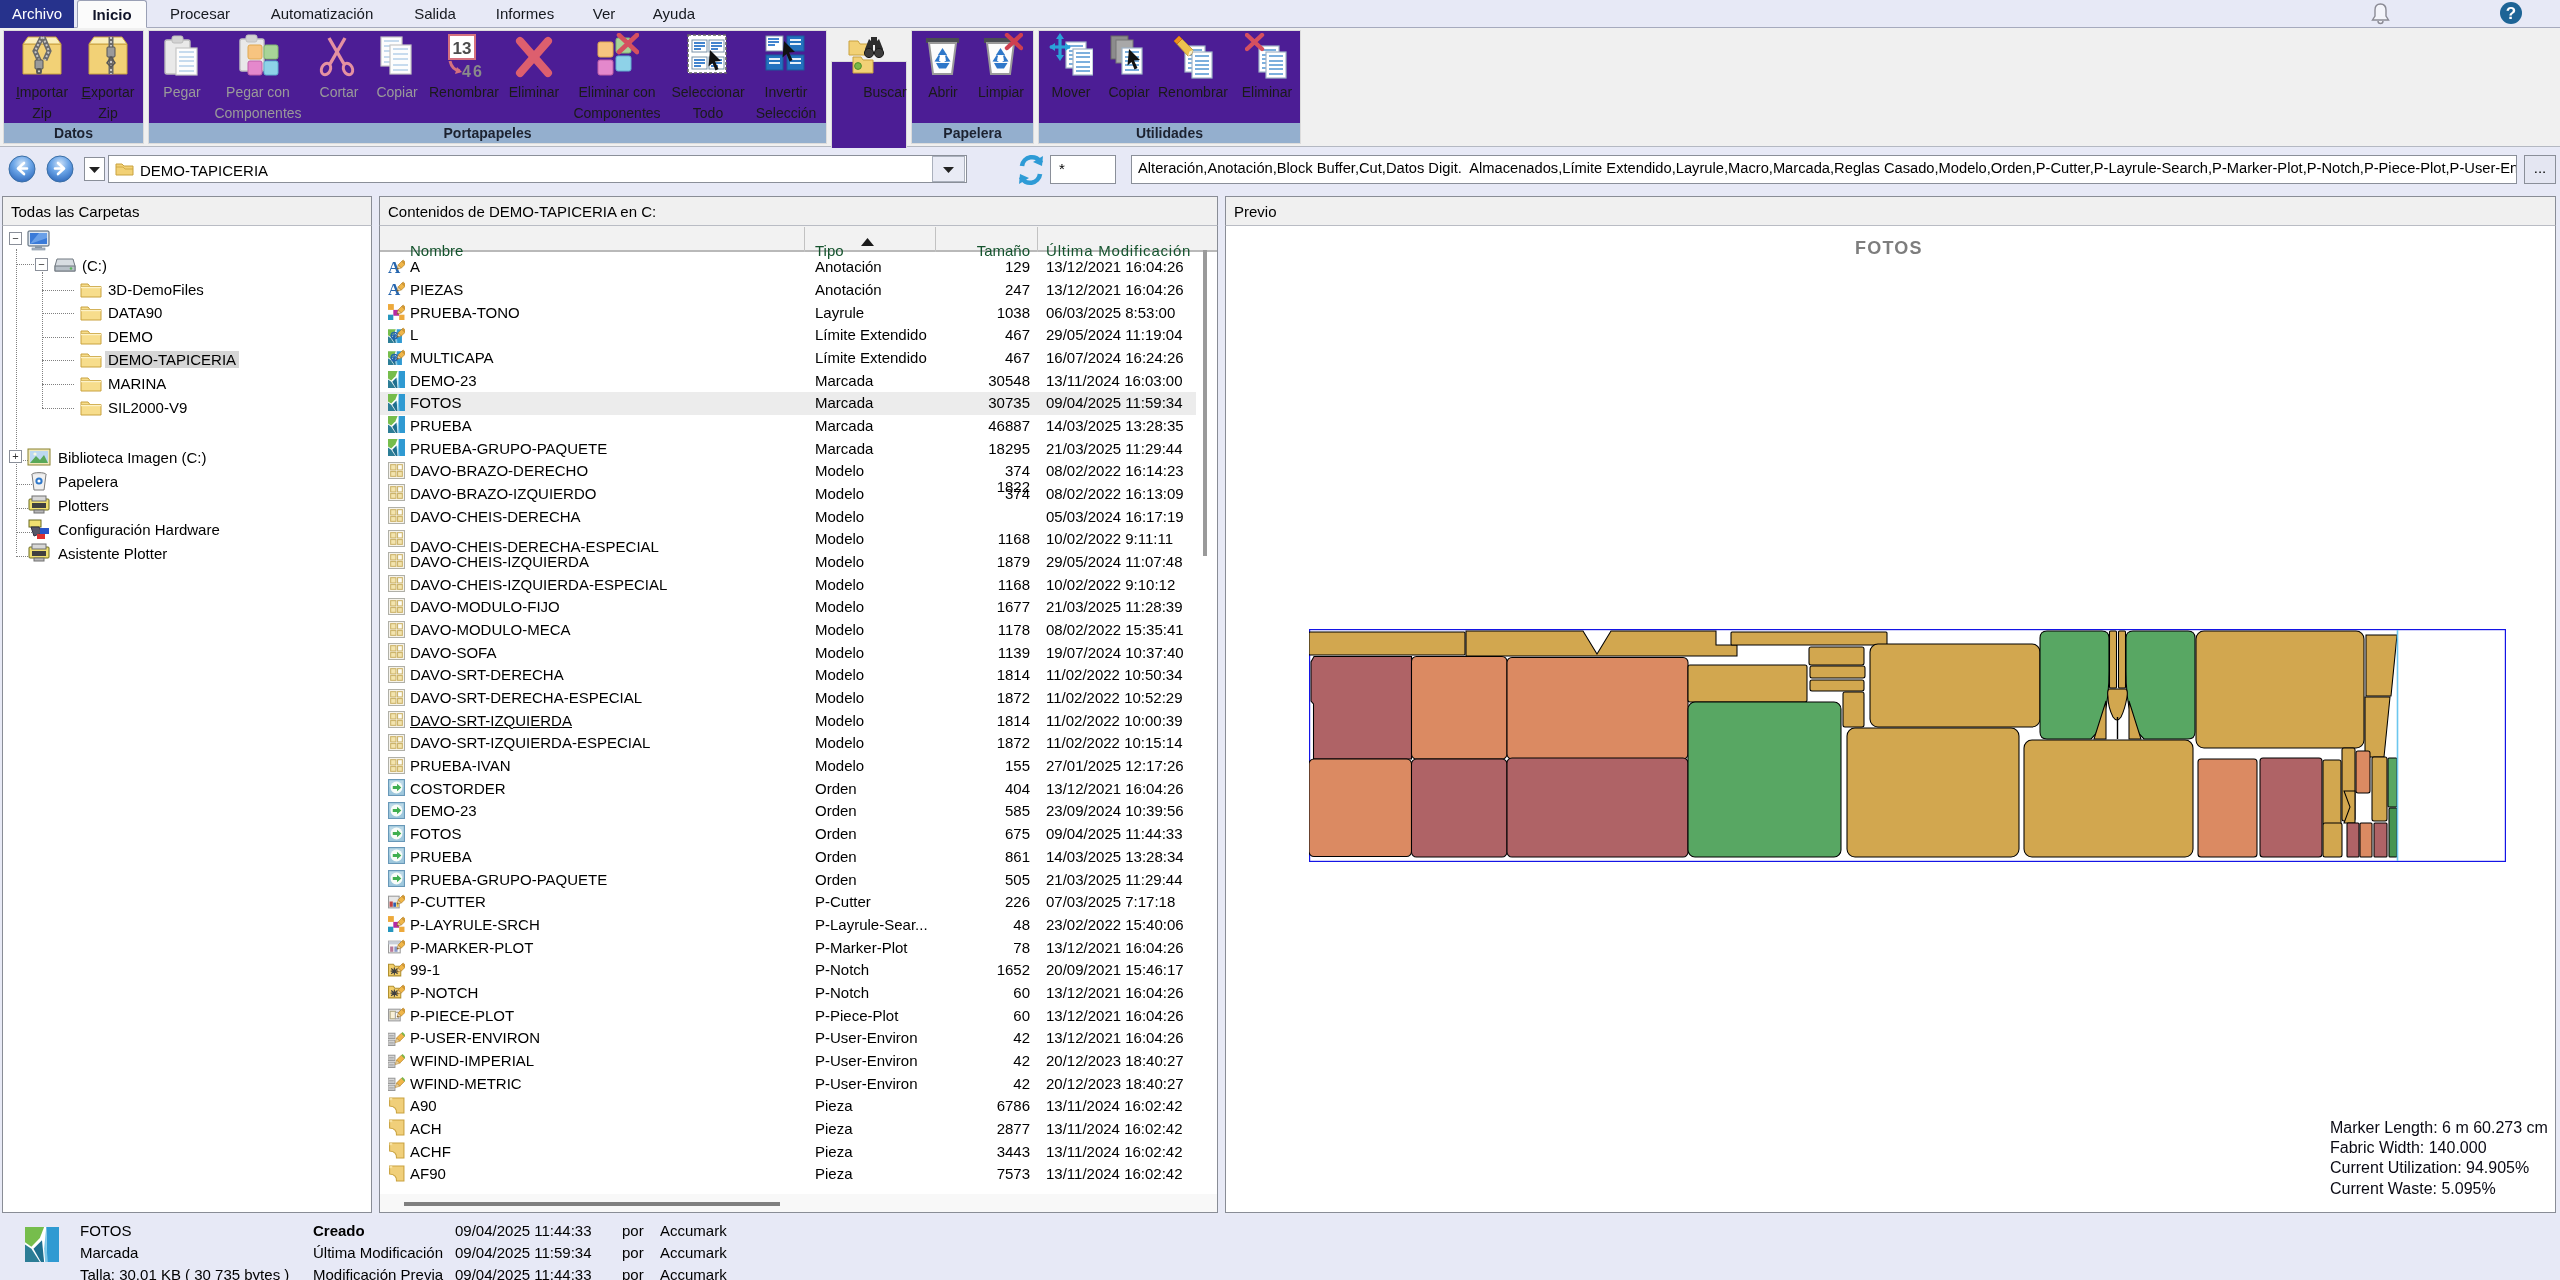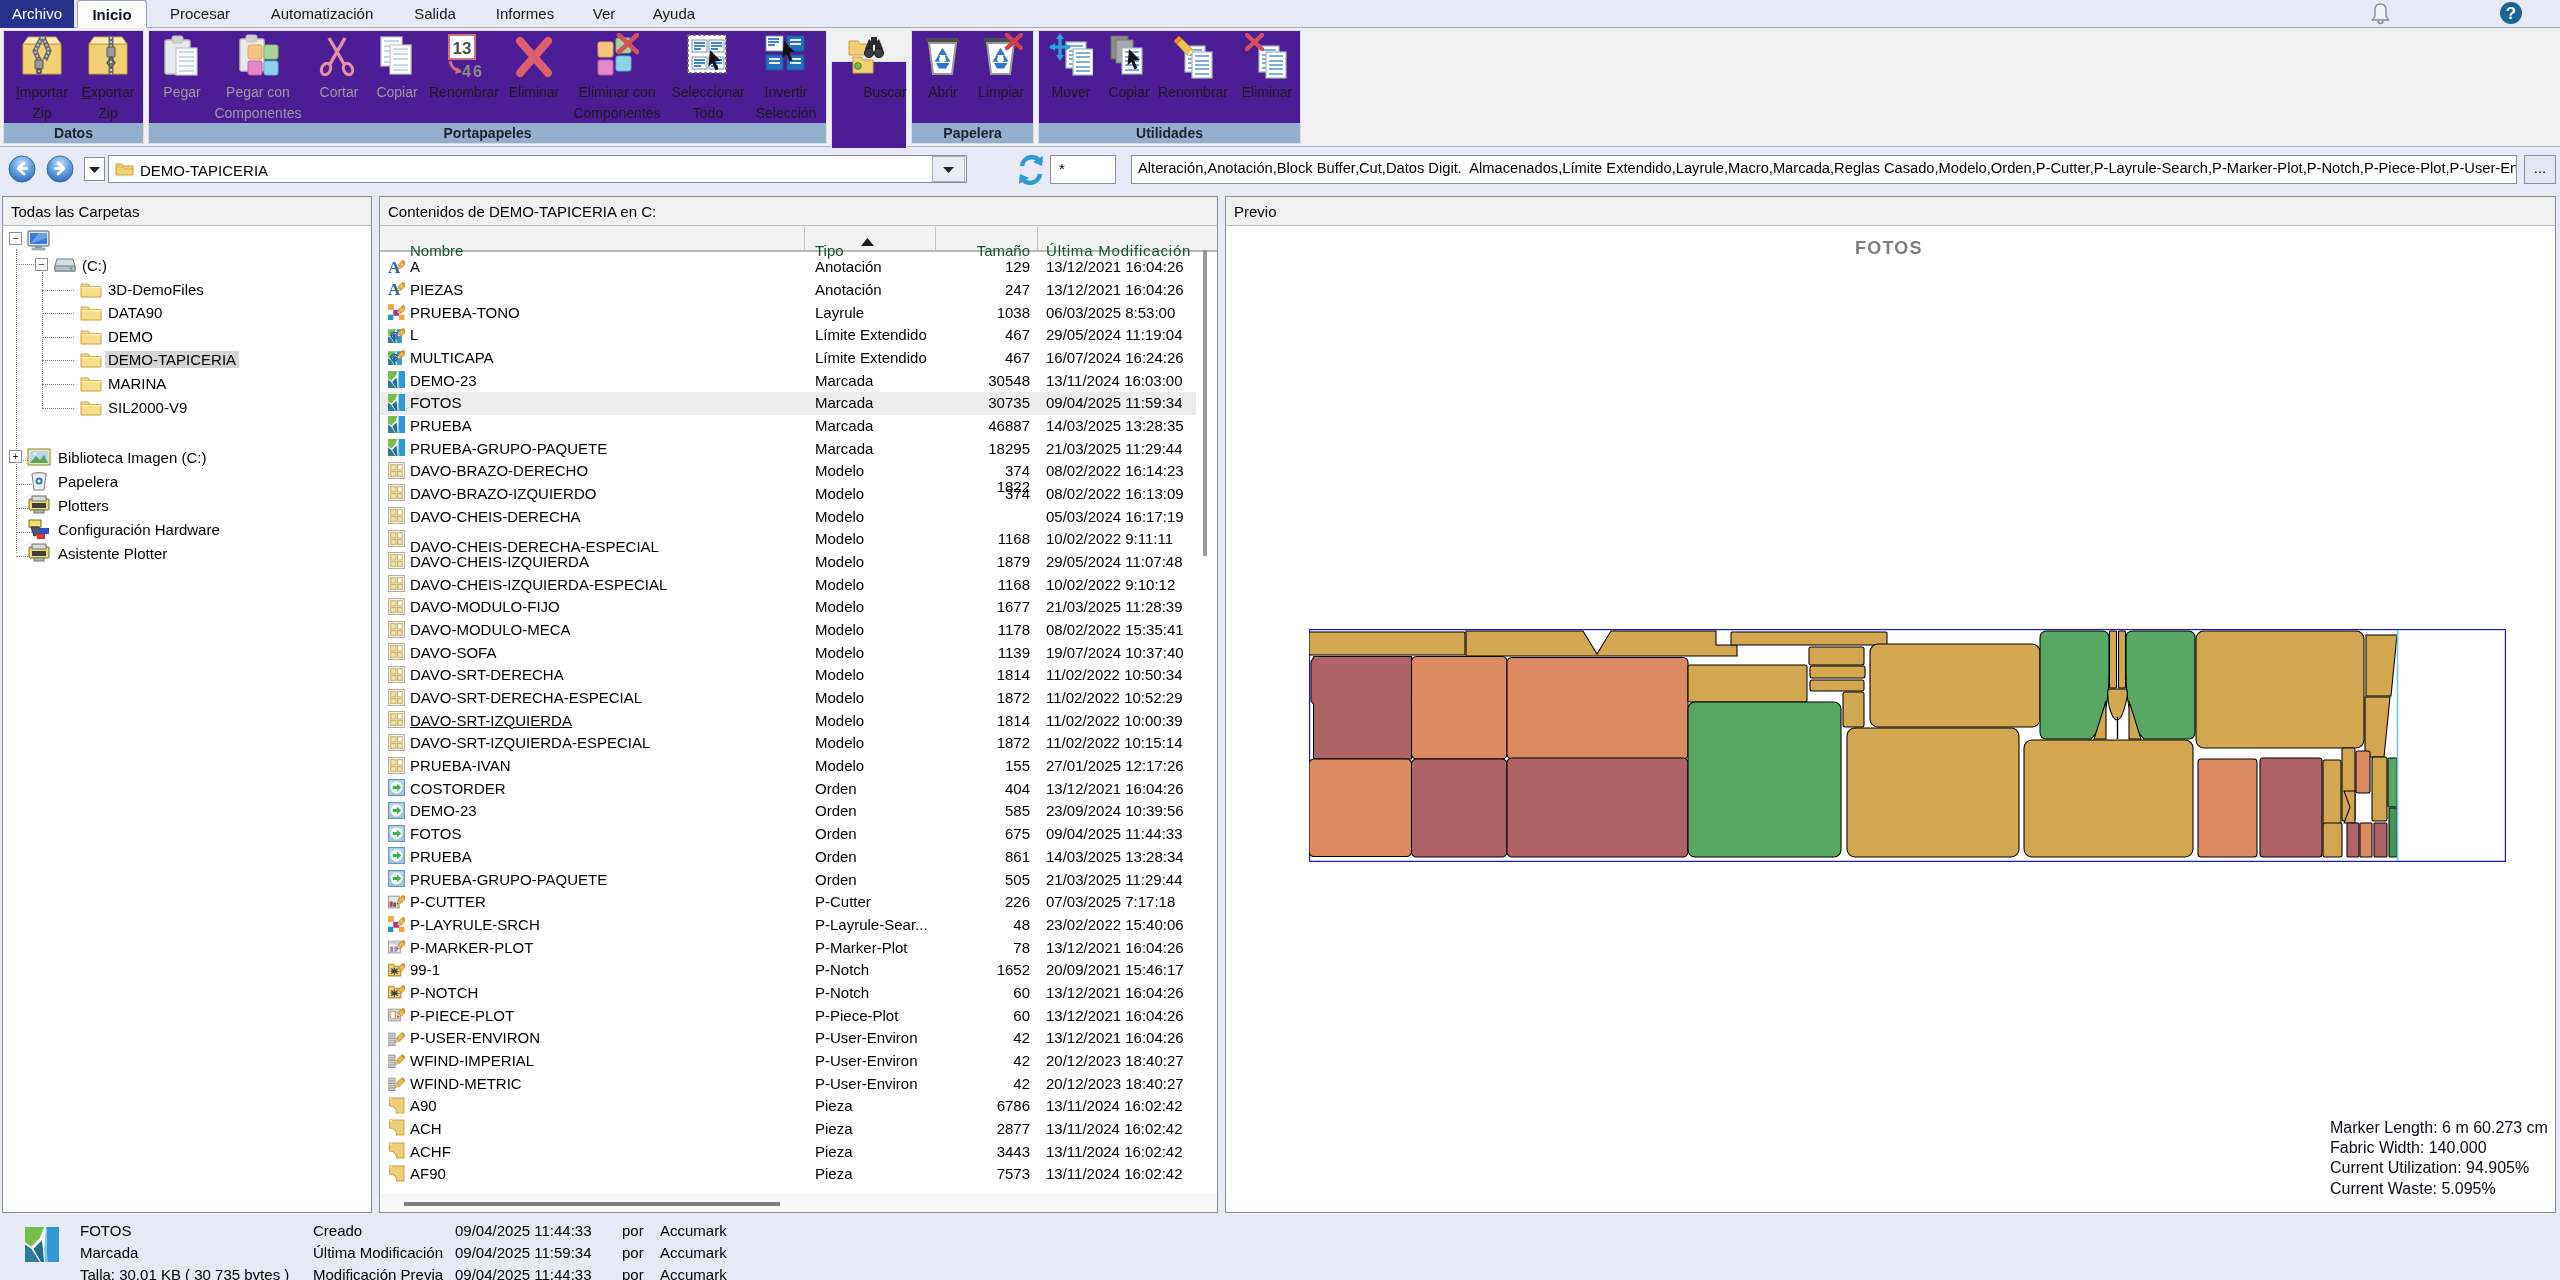--- a/index.html
+++ b/index.html
@@ -988,21 +988,21 @@
     <rect x="1063" y="128" width="15" height="64" rx="2" fill="#d2a74f" stroke="#000" stroke-width="1.05"></rect>
     <rect x="1079" y="129" width="9" height="49" rx="1" fill="#58a763" stroke="#000" stroke-width="1.05"></rect>
     <rect x="1080" y="179" width="8" height="49" rx="1" fill="#469552" stroke="#000" stroke-width="1.05"></rect>
     <line x1="1088.5" y1="1" x2="1088.5" y2="232" stroke="#6cc7ee" stroke-width="1.6"></line>
   </svg>
 <div class="abs" style="left:2330px;top:1118px;font-size:16px;color:#0a0a14;text-align:left;line-height:20.2px;">Marker Length: 6 m 60.273 cm<br>Fabric Width: 140.000<br>Current Utilization: 94.905%<br>Current Waste: 5.095%</div>
 <div id="statusbar" class="abs"></div>
 <div class="st" style="left:80px;top:1222px;">FOTOS</div>
 <div class="st" style="left:80px;top:1244px;">Marcada</div>
 <div class="st" style="left:80px;top:1266px;">Talla: 30.01 KB ( 30 735 bytes )</div>
-<div class="st" style="left:313px;top:1222px;">Creado</div>
+<div class="st" style="left:313px;top:1222px;font-weight:bold;">Creado</div>
 <div class="st" style="left:313px;top:1244px;">Última Modificación</div>
 <div class="st" style="left:313px;top:1266px;">Modificación Previa</div>
 <div class="st" style="left:455px;top:1222px;">09/04/2025 11:44:33</div>
 <div class="st" style="left:455px;top:1244px;">09/04/2025 11:59:34</div>
 <div class="st" style="left:455px;top:1266px;">09/04/2025 11:44:33</div>
 <div class="st" style="left:622px;top:1222px;">por</div>
 <div class="st" style="left:622px;top:1244px;">por</div>
 <div class="st" style="left:622px;top:1266px;">por</div>
 <div class="st" style="left:660px;top:1222px;">Accumark</div>
 <div class="st" style="left:660px;top:1244px;">Accumark</div>

